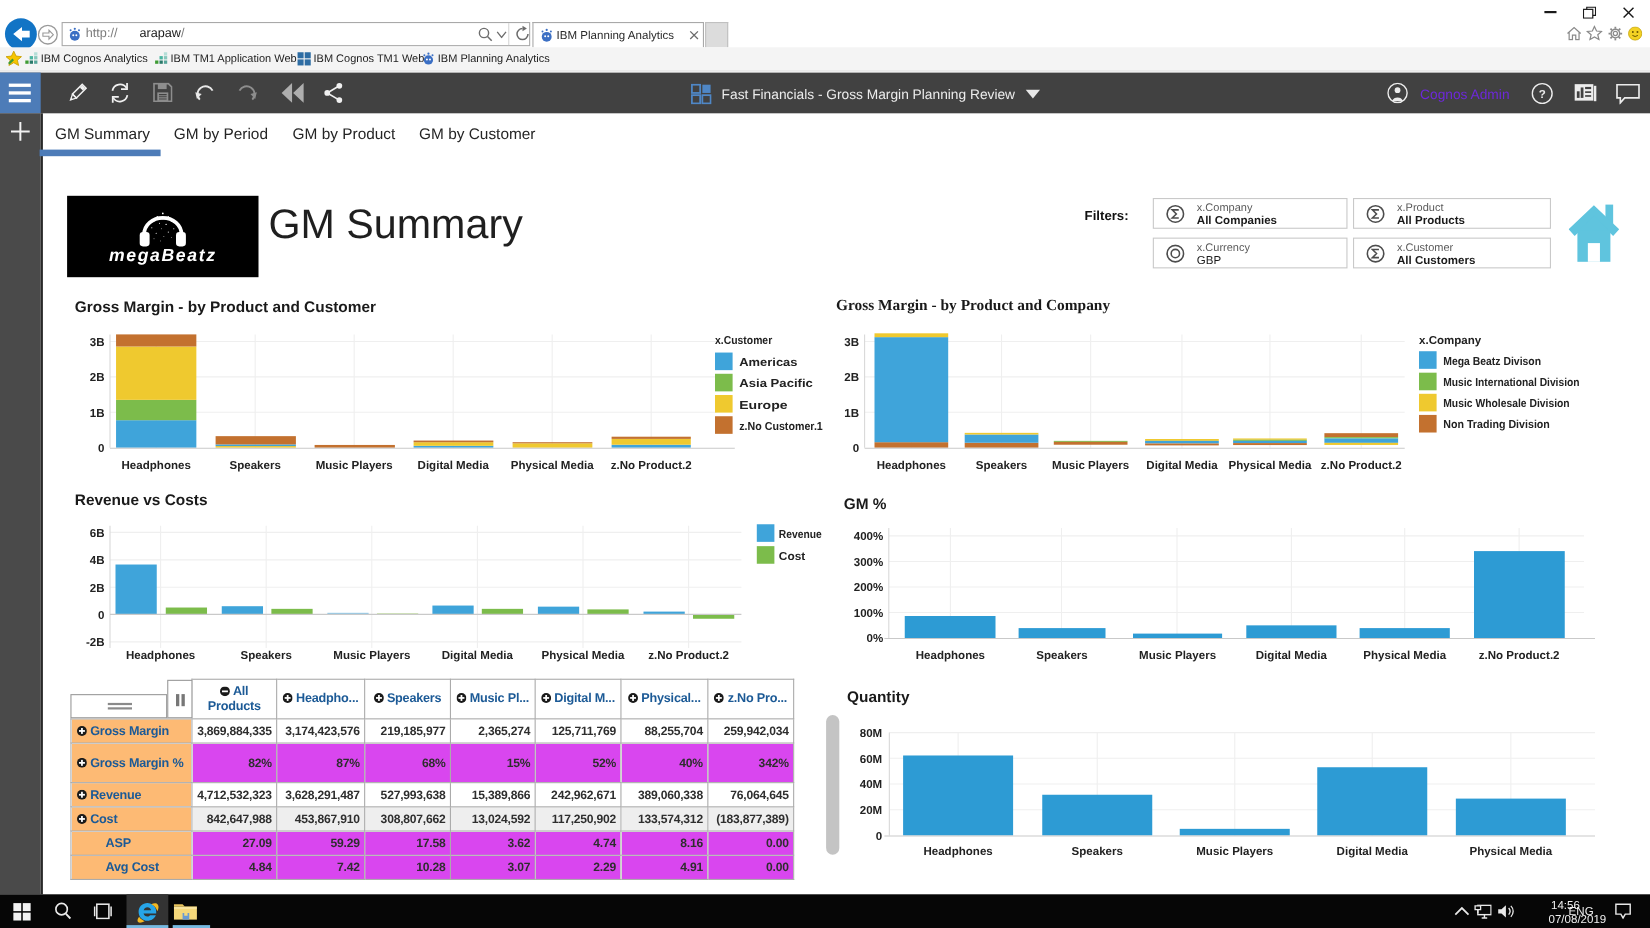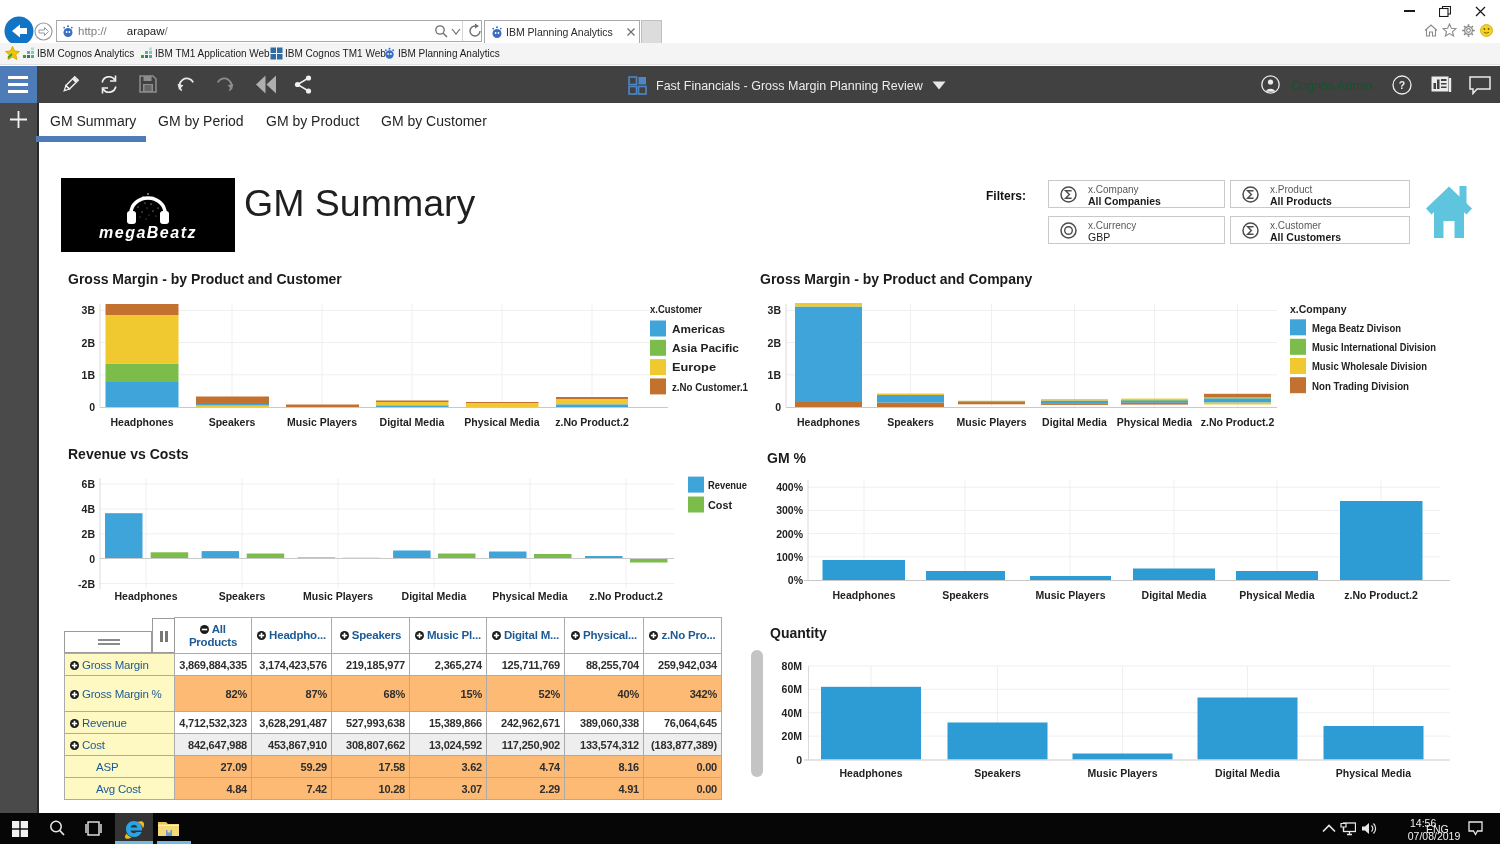--- a/index.html
+++ b/index.html
@@ -197,21 +197,21 @@
 <div class="abs" style="left:656px;top:79px;font-size:12.5px;color:#ececec;">Fast Financials - Gross Margin Planning Review</div>
 <svg class="abs" style="left:932px;top:81px;" width="14" height="9" viewBox="0 0 14 9">
   <path d="M0.5 0.5 L13.5 0.5 L7 8.5 Z" fill="#e8e8e8"></path>
 </svg>
 
 <svg class="abs" style="left:1261px;top:75px;" width="19" height="19" viewBox="0 0 19 19">
   <circle cx="9.5" cy="9.5" r="8.7" fill="none" stroke="#ececec" stroke-width="1.3"></circle>
   <circle cx="9.5" cy="7" r="2.6" fill="#ececec"></circle>
   <path d="M4.5 16.8 A 5.6 5.6 0 0 1 14.5 16.8 Z" fill="#ececec"></path>
 </svg>
-<div class="abs" style="left:1291px;top:79px;font-size:12.5px;color:#14532d;">Cognos Admin</div>
+<div class="abs" style="left:1291px;top:79px;font-size:12.5px;color:#6d28d9;">Cognos Admin</div>
 <svg class="abs" style="left:1392px;top:75px;" width="20" height="20" viewBox="0 0 20 20">
   <circle cx="10" cy="10" r="9" fill="none" stroke="#ececec" stroke-width="1.3"></circle>
   <text x="10" y="14.4" font-size="10.5" font-weight="bold" fill="#ececec" text-anchor="middle" font-family="Liberation Sans,sans-serif">?</text>
 </svg>
 <svg class="abs" style="left:1431px;top:76px;" width="21" height="18" viewBox="0 0 21 18">
   <rect x="0.5" y="0.5" width="17" height="15" fill="#ececec"></rect>
   <rect x="18" y="2" width="2.2" height="14" fill="#ececec"></rect>
   <rect x="2.5" y="7" width="2.5" height="6" fill="#414141"></rect>
   <rect x="6" y="3.5" width="2.5" height="9.5" fill="#414141"></rect>
   <rect x="10" y="3" width="5.5" height="2" fill="#414141"></rect>
@@ -300,21 +300,21 @@
 
 <svg class="abs" style="left:1426px;top:181px;" width="46" height="58" viewBox="0 0 46 58">
   <rect x="33.5" y="5" width="7" height="18" fill="#5fc4de"></rect>
   <path d="M23 5.5 L0 27.5 L5.5 33.5 L23 16.5 L40.5 33.5 L46 27.5 Z" fill="#5fc4de"></path>
   <path d="M8 29.5 L23 15 L38 29.5 Z" fill="#5fc4de"></path>
   <rect x="8" y="28.5" width="30" height="28.5" fill="#5fc4de"></rect>
   <rect x="17.5" y="40" width="11" height="17" fill="#fff"></rect>
 </svg>
 
 <div class="abs" style="left:68px;top:271px;font-size:14px;font-weight:bold;color:#1a1a1a;">Gross Margin - by Product and Customer</div>
-<div class="abs" style="left:760px;top:271px;font-size:14px;font-weight:bold;color:#1a1a1a;">Gross Margin - by Product and Company</div>
+<div class="abs" style="left:760px;top:271px;font-size:14px;font-weight:bold;color:#1a1a1a;font-family:Liberation Serif, serif;">Gross Margin - by Product and Company</div>
 <div class="abs" style="left:68px;top:446px;font-size:14px;font-weight:bold;color:#1a1a1a;">Revenue vs Costs</div>
 <div class="abs" style="left:767px;top:450px;font-size:14px;font-weight:bold;color:#1a1a1a;">GM %</div>
 <div class="abs" style="left:770px;top:625px;font-size:14px;font-weight:bold;color:#1a1a1a;">Quantity</div>
 
 <svg class="abs" style="left:60px;top:296px;" width="706" height="140" viewBox="0 0 706 140" font-family="Liberation Sans,sans-serif">
   <g stroke="#efefef" stroke-width="1">
     <line x1="40" y1="14.4" x2="592" y2="14.4"></line>
     <line x1="40" y1="46.6" x2="592" y2="46.6"></line>
     <line x1="40" y1="78.8" x2="592" y2="78.8"></line>
     <line x1="82" y1="8" x2="82" y2="111"></line>
@@ -556,23 +556,23 @@
     <text x="237.5" y="132">Speakers</text>
     <text x="362.5" y="132">Music Players</text>
     <text x="487.5" y="132">Digital Media</text>
     <text x="613.5" y="132">Physical Media</text>
   </g>
 </svg>
 <style>
 .grid { position:absolute; left:64px; top:617px; border-collapse:collapse; font-family:"Liberation Sans",sans-serif; table-layout:fixed; width:658px; }
 .grid td { border:1px solid #ababab; overflow:hidden; white-space:nowrap; }
 .grid td.ch { color:#1c5a96; font-weight:bold; font-size:11.5px; text-align:center; vertical-align:middle; background:#fff; line-height:13px; letter-spacing:-0.2px; }
-.grid td.rl { color:#1c5a96; font-weight:normal; font-size:11.5px; background:#fef9c3; padding-left:5px; vertical-align:middle; letter-spacing:-0.2px; }
+.grid td.rl { color:#1c5a96; font-weight:bold; font-size:11.5px; background:#fdba74; padding-left:5px; vertical-align:middle; letter-spacing:-0.2px; }
 .grid td.num { text-align:right; padding-right:4px; font-weight:bold; font-size:11px; color:#2e2e2e; vertical-align:middle; letter-spacing:-0.2px; }
-.grid tr.gr td.num { background:#fdba74; }
+.grid tr.gr td.num { background:#d946ef; }
 .grid tr.wr td.num { background:#ffffff; }
 .grid tr.yr td.num { background:#eeeeee; }
 </style>
 <svg style="position:absolute;left:-1000px;" width="0" height="0">
   <defs>
     <g id="plusc">
         <circle cx="4.5" cy="4.5" r="4.5" fill="#1a1a1a"></circle>
         <rect x="1.8" y="3.7" width="5.4" height="1.6" fill="#fff"></rect>
         <rect x="3.7" y="1.8" width="1.6" height="5.4" fill="#fff"></rect>
       </g>

